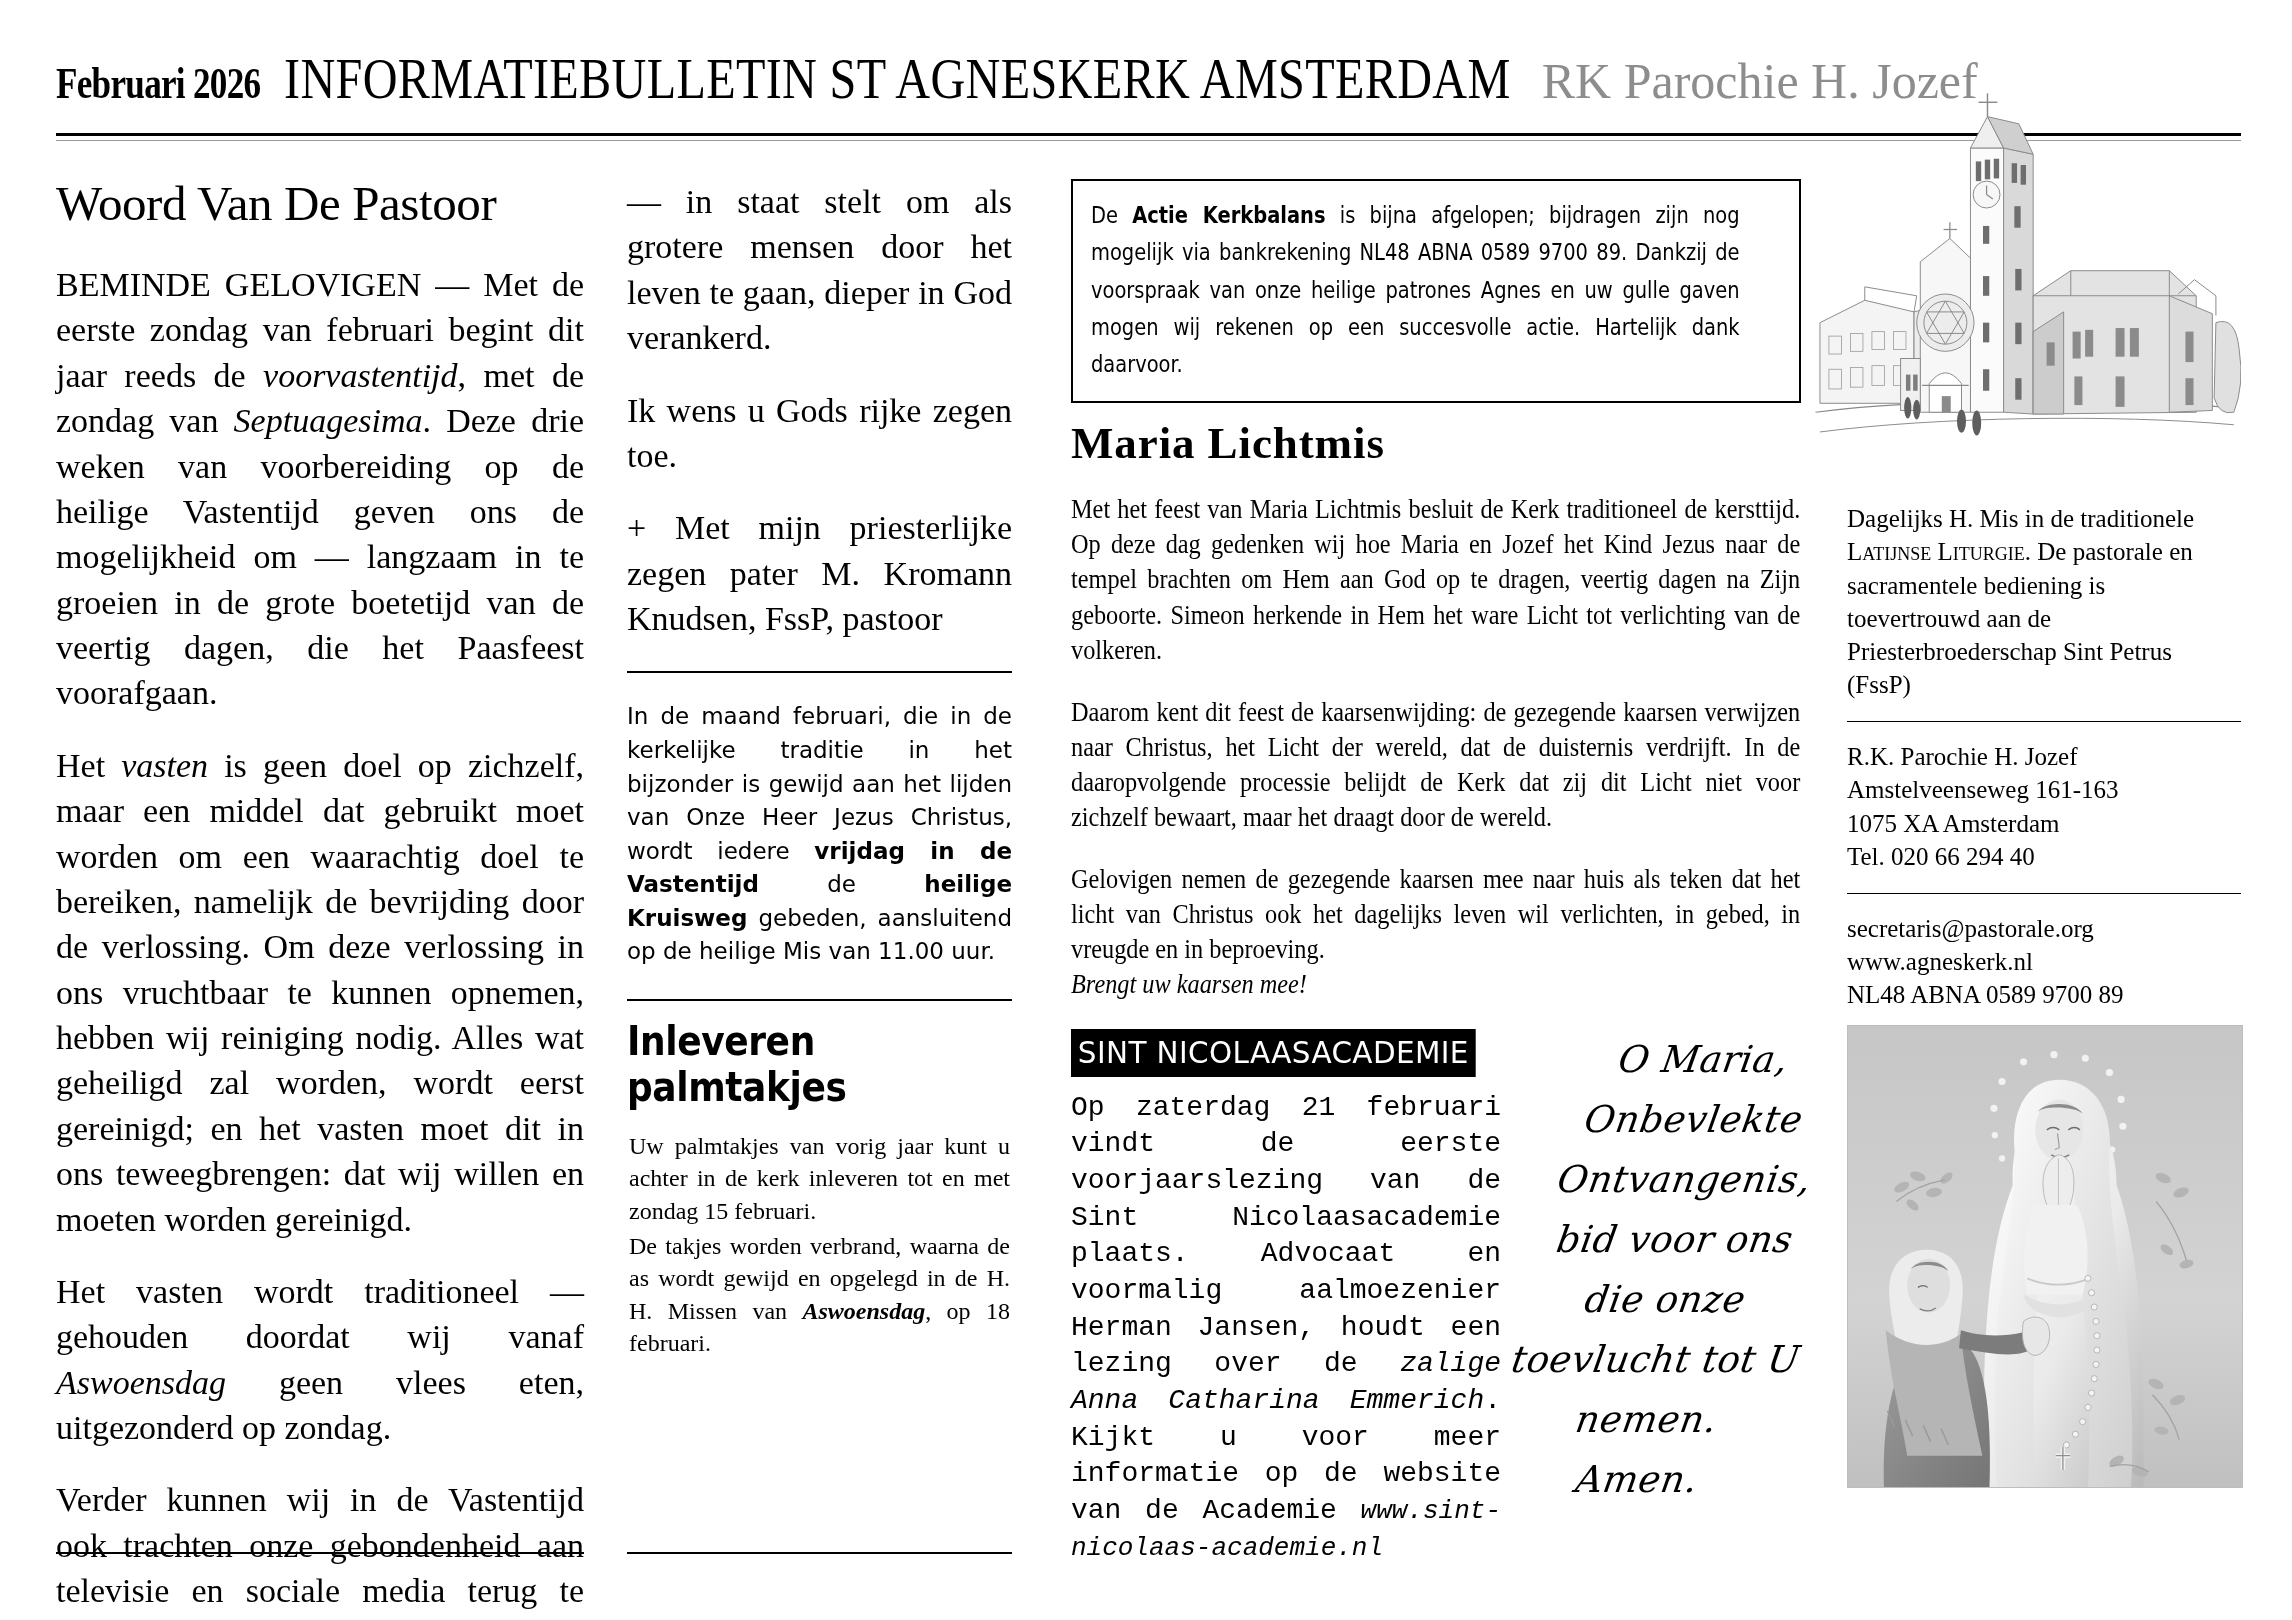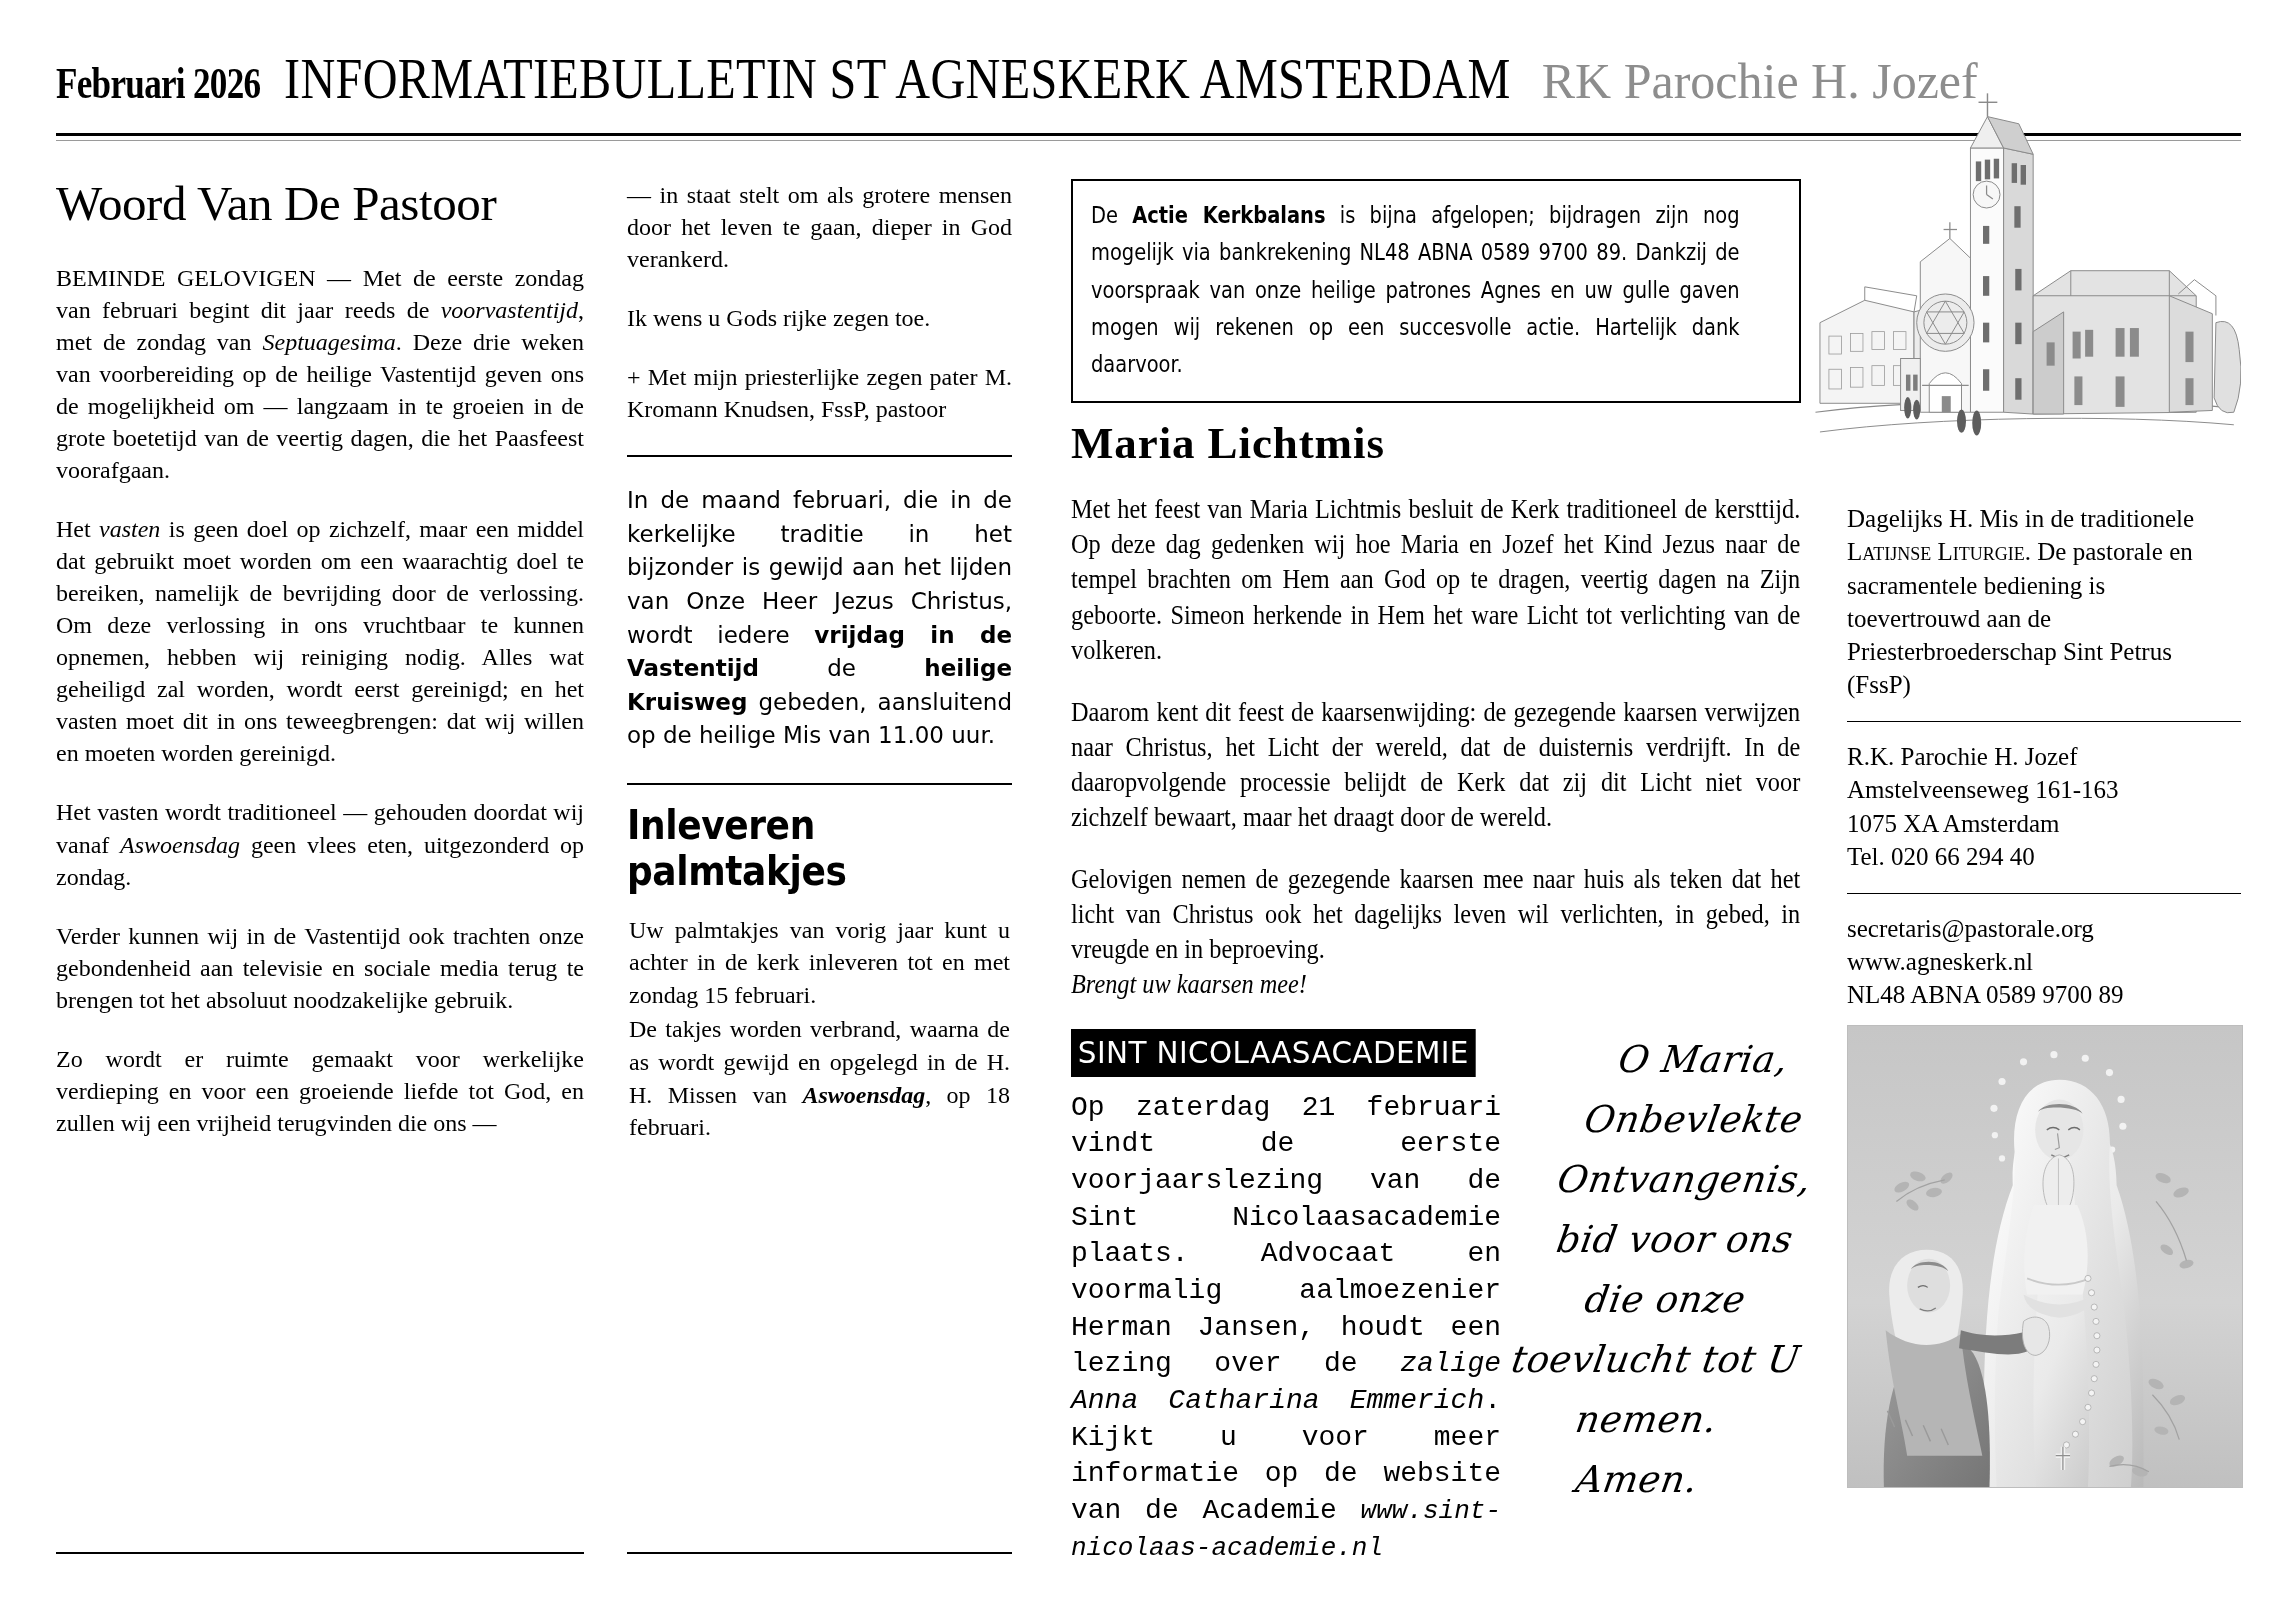--- a/index.html
+++ b/index.html
@@ -25,21 +25,21 @@
 
   
   .col{position:absolute;top:179px;}
   .c1{left:56px;width:528px;}
   .c2{left:627px;width:385px;}
   .c3{left:1071px;width:730px;}
   .c4{left:1847px;width:394px;}
 
   .sec-head{font-size:49px;font-weight:400;letter-spacing:-0.4px;
             margin:0 0 34px 0;line-height:1;}
-  p.body{font-size:24px;line-height:1.335;text-align:justify;
+  p.body{font-size:34px;line-height:1.335;text-align:justify;
          margin:0 0 27px 0;hyphens:auto;}
   p.body:last-child{margin-bottom:0;}
   .it{font-style:italic;}
 
   
   .sans{font-family:"DejaVu Sans",sans-serif;font-size:23px;line-height:1.46;
         text-align:justify;margin:0;}
   .sans b{font-weight:700;}
   .sans-left{font-family:Liberation Serif, serif;font-size:24px;
              line-height:1.36;text-align:justify;margin:2px;}

